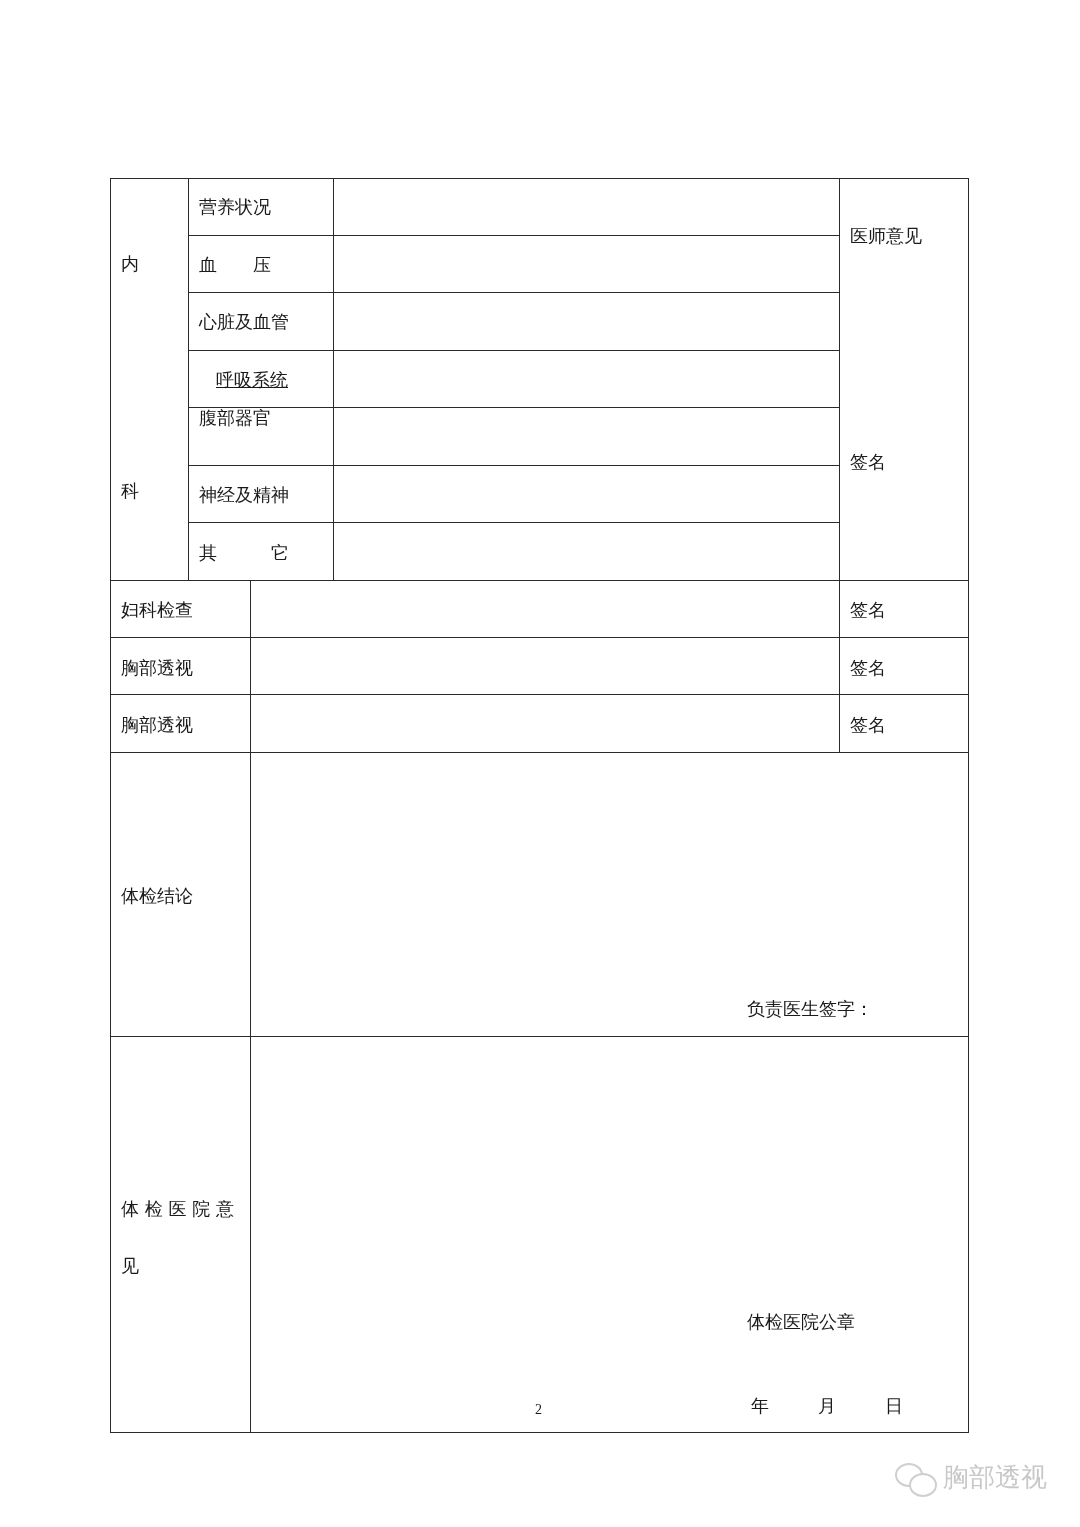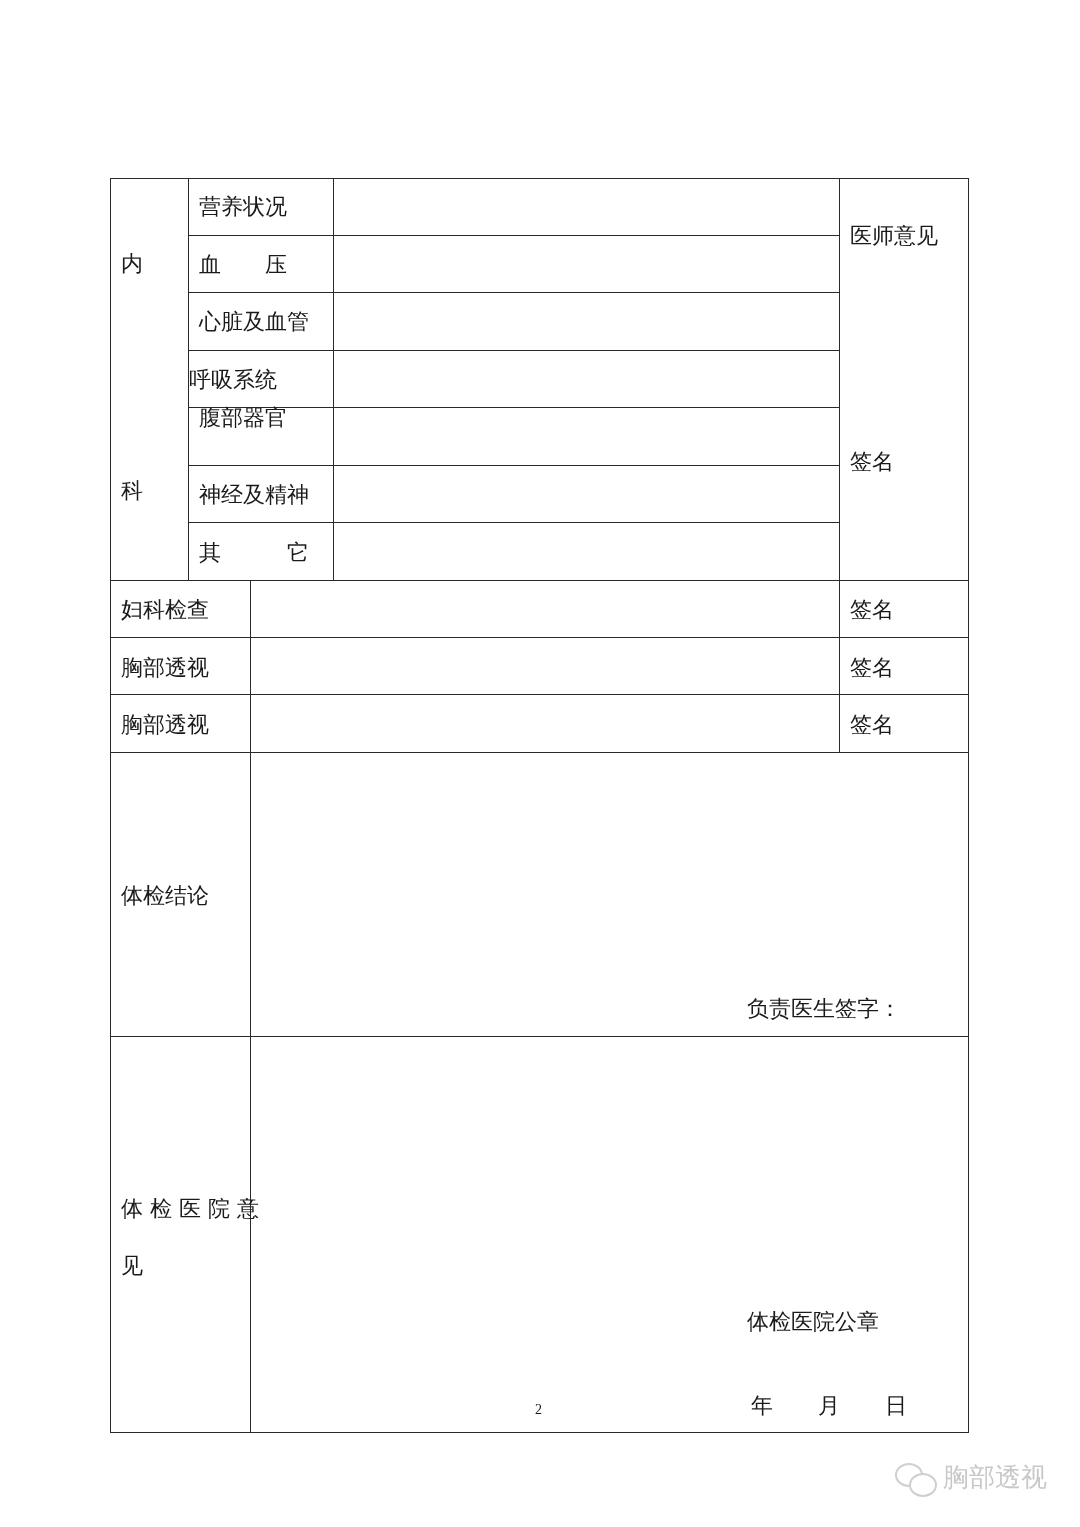--- a/index.html
+++ b/index.html
@@ -1,21 +1,21 @@
 <!DOCTYPE html>
 <html><head>
 <meta charset="utf-8">
 <style>
   html, body { margin:0; padding:0; }
   body { width:1080px; height:1527px; background:#ffffff; position:relative; overflow:hidden;
          font-family:"DejaVu Sans", "Liberation Sans", sans-serif; color:#1a1a1a; }
   .page { position:absolute; left:0; top:0; width:1080px; height:1527px; }
   .hl { position:absolute; height:0; border-top:1.6px solid #2a2a2a; }
   .vl { position:absolute; width:0; border-left:1.6px solid #2a2a2a; }
-  .txt { position:absolute; font-size:22px; line-height:22px; white-space:nowrap; }
+  .txt { position:absolute; font-size:18px; line-height:22px; white-space:nowrap; }
   .cell { position:absolute; }
   .watermark { position:absolute; left:893px; top:1460px; display:flex; align-items:center; gap:6px; color:#c8c8c8; font-size:26px; }
   .wm-icon { width:44px; height:34px; position:relative; }
   .bubble { position:absolute; border:2px solid #cfcfcf; border-radius:50%; background:#fff; }
 </style>
 </head>
 <body>
 
 <div class="page">
 
@@ -46,21 +46,21 @@
 
   <span class="txt" style="left:199px; top:196px;">营养状况</span>
   <div class="cell" style="left:335px; top:180px; width:502px; height:54px;"></div>
 
   <span class="txt" style="left:199px; top:254px;">血　　压</span>
   <div class="cell" style="left:335px; top:237px; width:502px; height:54px;"></div>
 
   <span class="txt" style="left:199px; top:311px;">心脏及血管</span>
   <div class="cell" style="left:335px; top:294px; width:502px; height:54px;"></div>
 
-  <span class="txt" style="left:189px; top:369px;">呼吸系统</span>
+  <span class="txt" style="left:216px; top:369px;text-decoration:underline;">呼吸系统</span>
   <div class="cell" style="left:335px; top:352px; width:502px; height:54px;"></div>
 
   <span class="txt" style="left:199px; top:407px;">腹部器官</span>
   <div class="cell" style="left:335px; top:409px; width:502px; height:54px;"></div>
 
   <span class="txt" style="left:199px; top:484px;">神经及精神</span>
   <div class="cell" style="left:335px; top:467px; width:502px; height:54px;"></div>
 
   <span class="txt" style="left:199px; top:542px;">其　　　它</span>
   <div class="cell" style="left:335px; top:524px; width:502px; height:54px;"></div>

